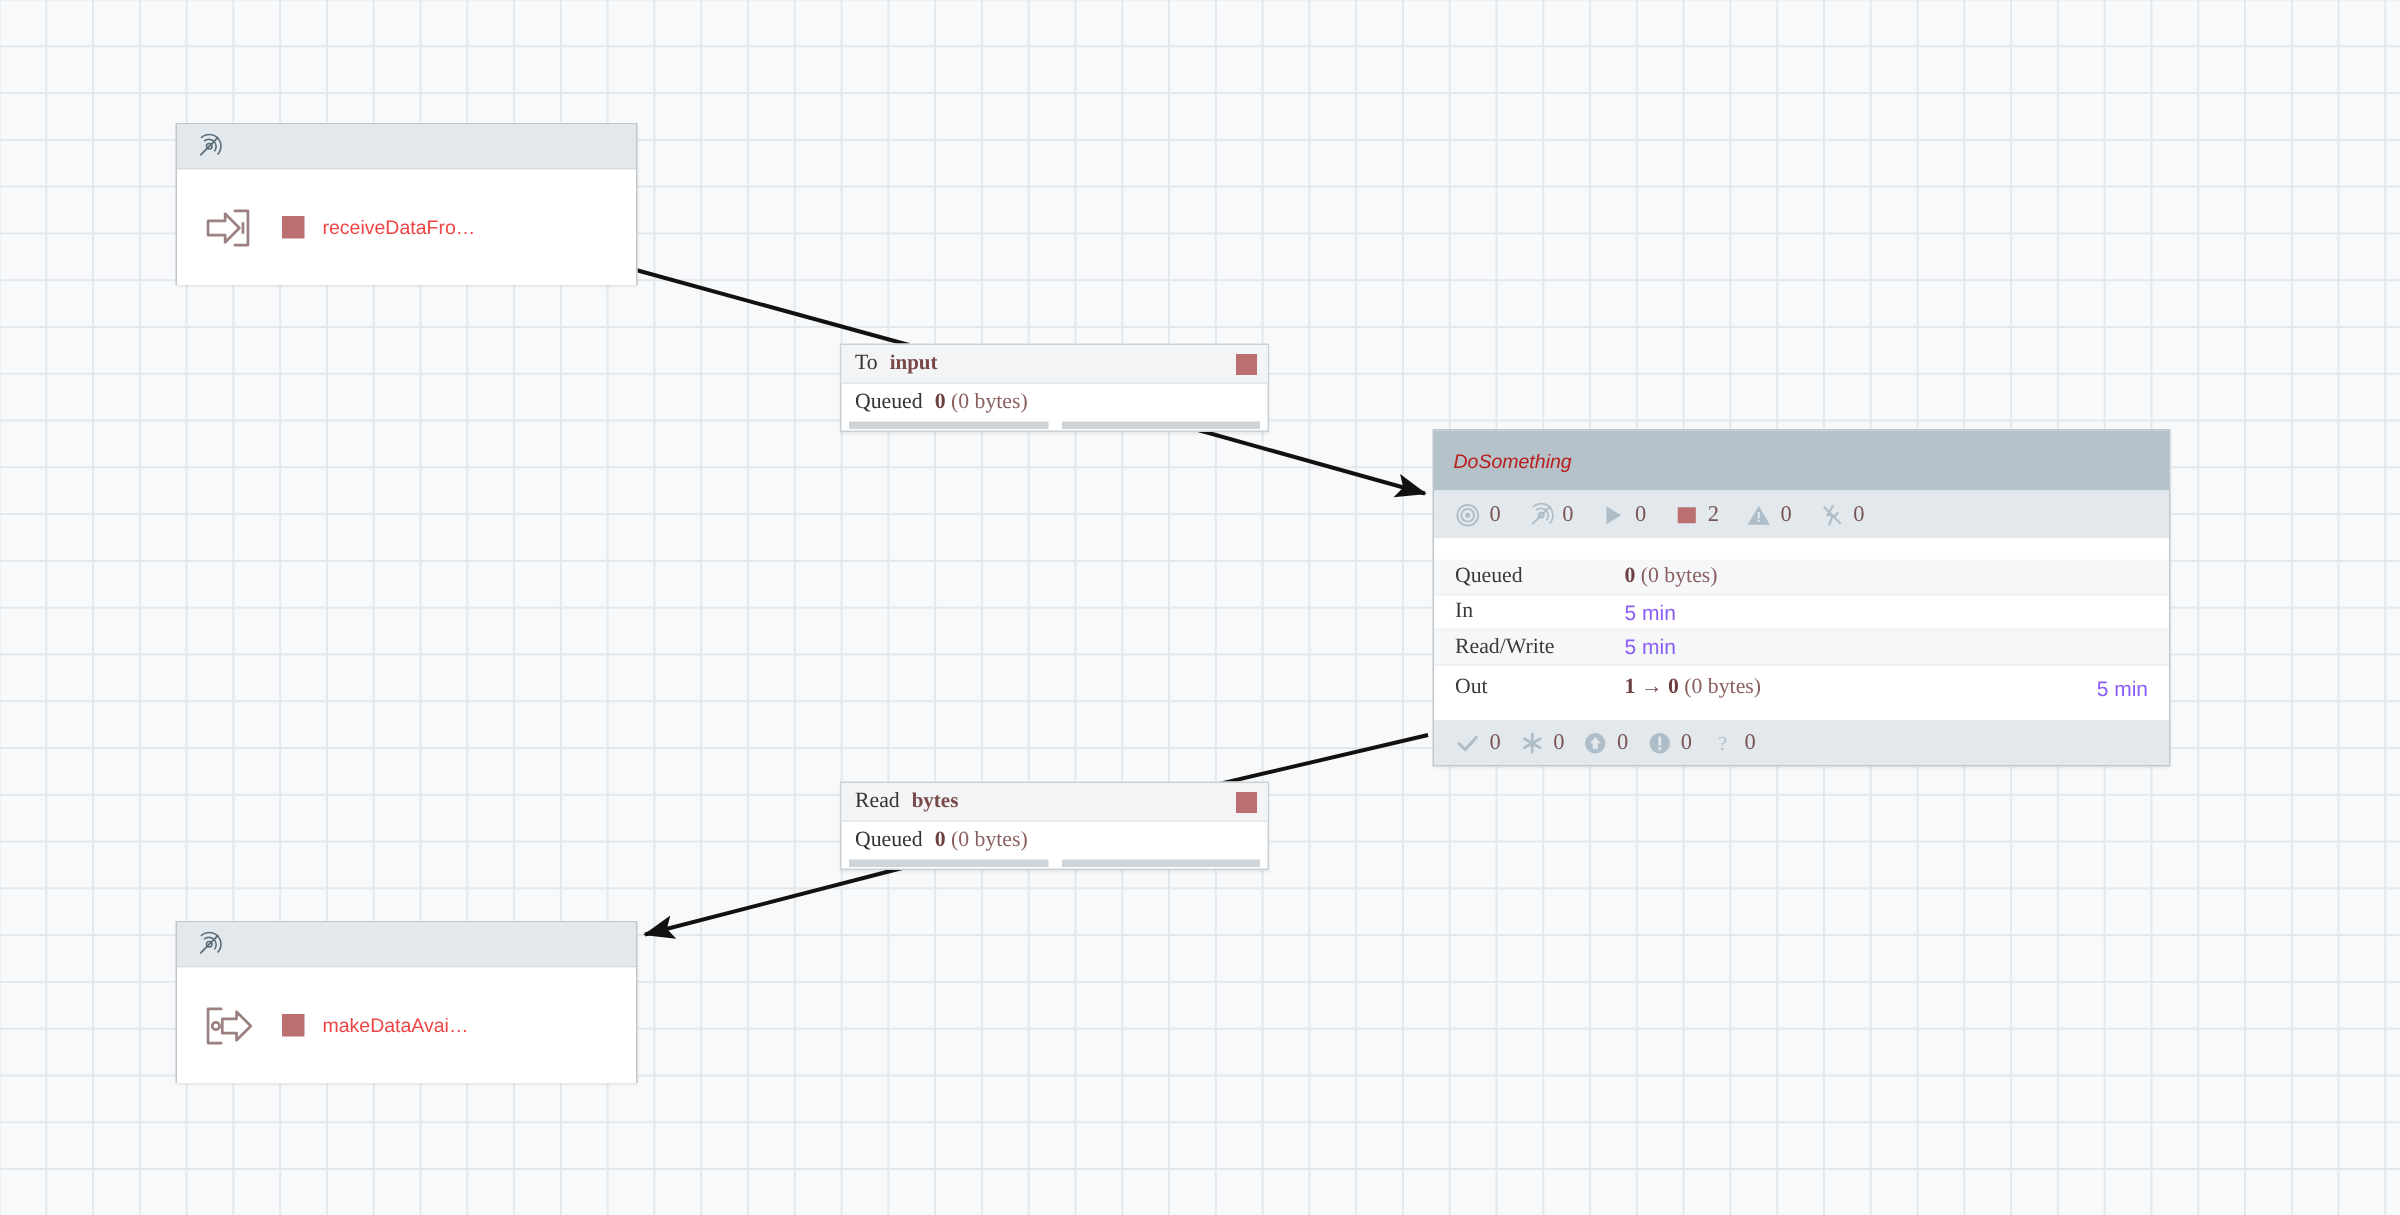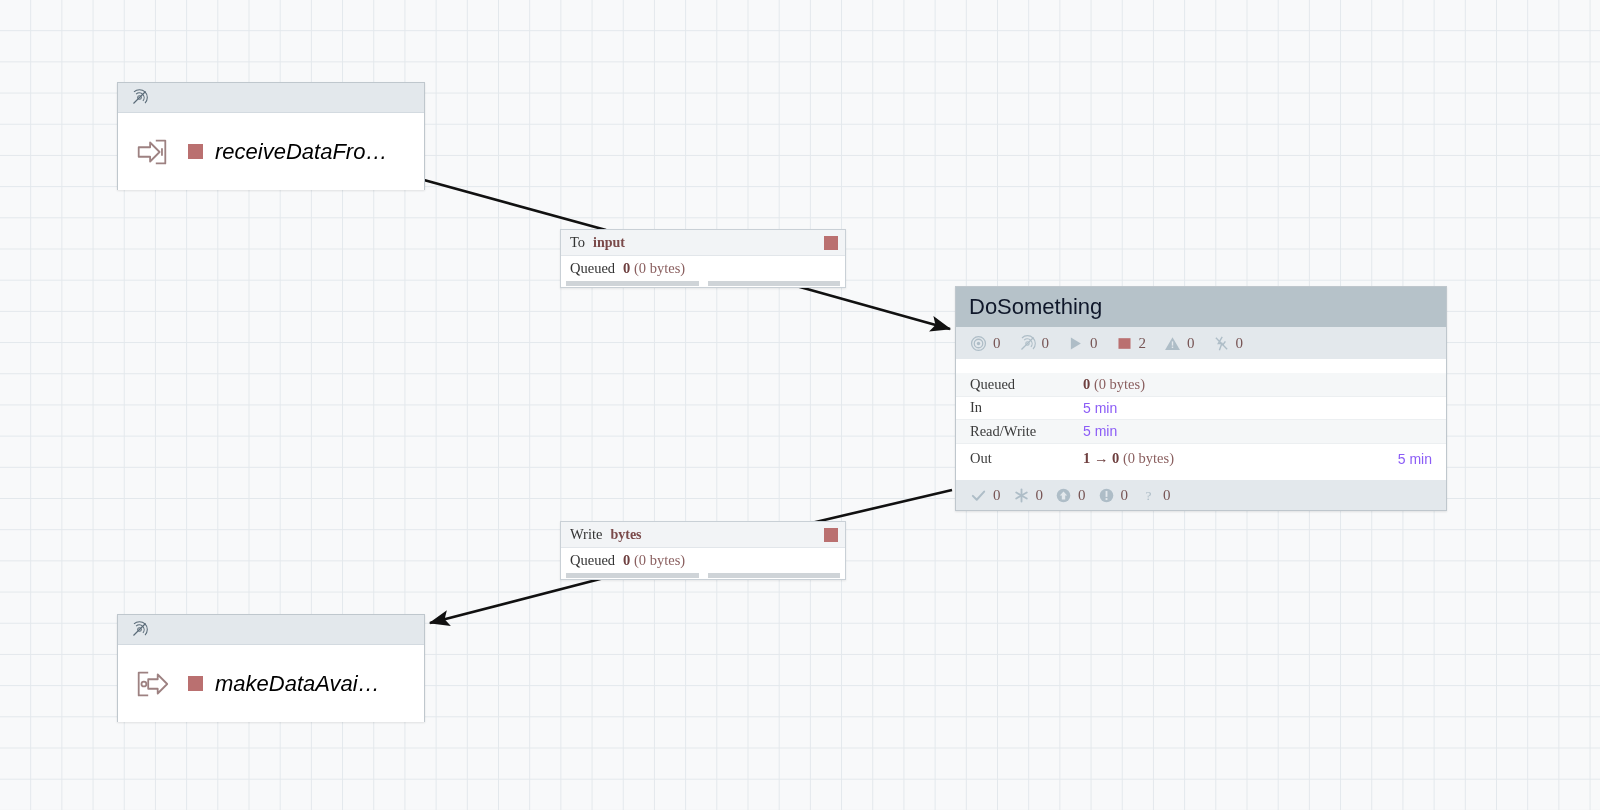--- a/index.html
+++ b/index.html
@@ -69,44 +69,44 @@
   }
   .port-swatch {
     width: 15px;
     height: 15px;
     background: #ba7070;
     margin-left: 15px;
     margin-right: 12px;
     flex: 0 0 auto;
   }
   .port-name {
-    font-size: 22px;
-    color: #000000;
+    font-size: 13px;
+    color: #ef4444;
     white-space: nowrap;
     overflow: hidden;
-    font-style: italic;
   }
 
   
   .processor {
     width: 492px;
     left: 955px;
     top: 286px;
   }
   .proc-header {
     height: 40px;
     background: #b6c2c9;
     display: flex;
     align-items: center;
     padding-left: 13px;
   }
   .proc-title {
-    font-size: 22px;
-    color: #0f172a;
+    font-size: 13px;
+    color: #b91c1c;
     white-space: nowrap;
+    font-style: italic;
   }
   .proc-runstatus {
     height: 32px;
     background: #e3e8ec;
     display: flex;
     align-items: center;
     padding-left: 14px;
     gap: 6px;
   }
   .stat-item {
@@ -464,21 +464,21 @@
       </span>
     </div>
     <div class="conn-bars">
       <span class="conn-bar"></span>
       <span class="conn-bar"></span>
     </div>
   </div>
 
   <div class="conn-label" style="left:548px; top:521px;">
     <div class="conn-head">
-      <span class="conn-dir">Write</span>
+      <span class="conn-dir">Read</span>
       <span class="conn-rel">bytes</span>
       <span class="conn-swatch"></span>
     </div>
     <div class="conn-body">
       <span class="conn-qlabel">Queued</span>
       <span class="conn-qval"><b>0</b>
         <span>(0 bytes)</span>
       </span>
     </div>
     <div class="conn-bars">

